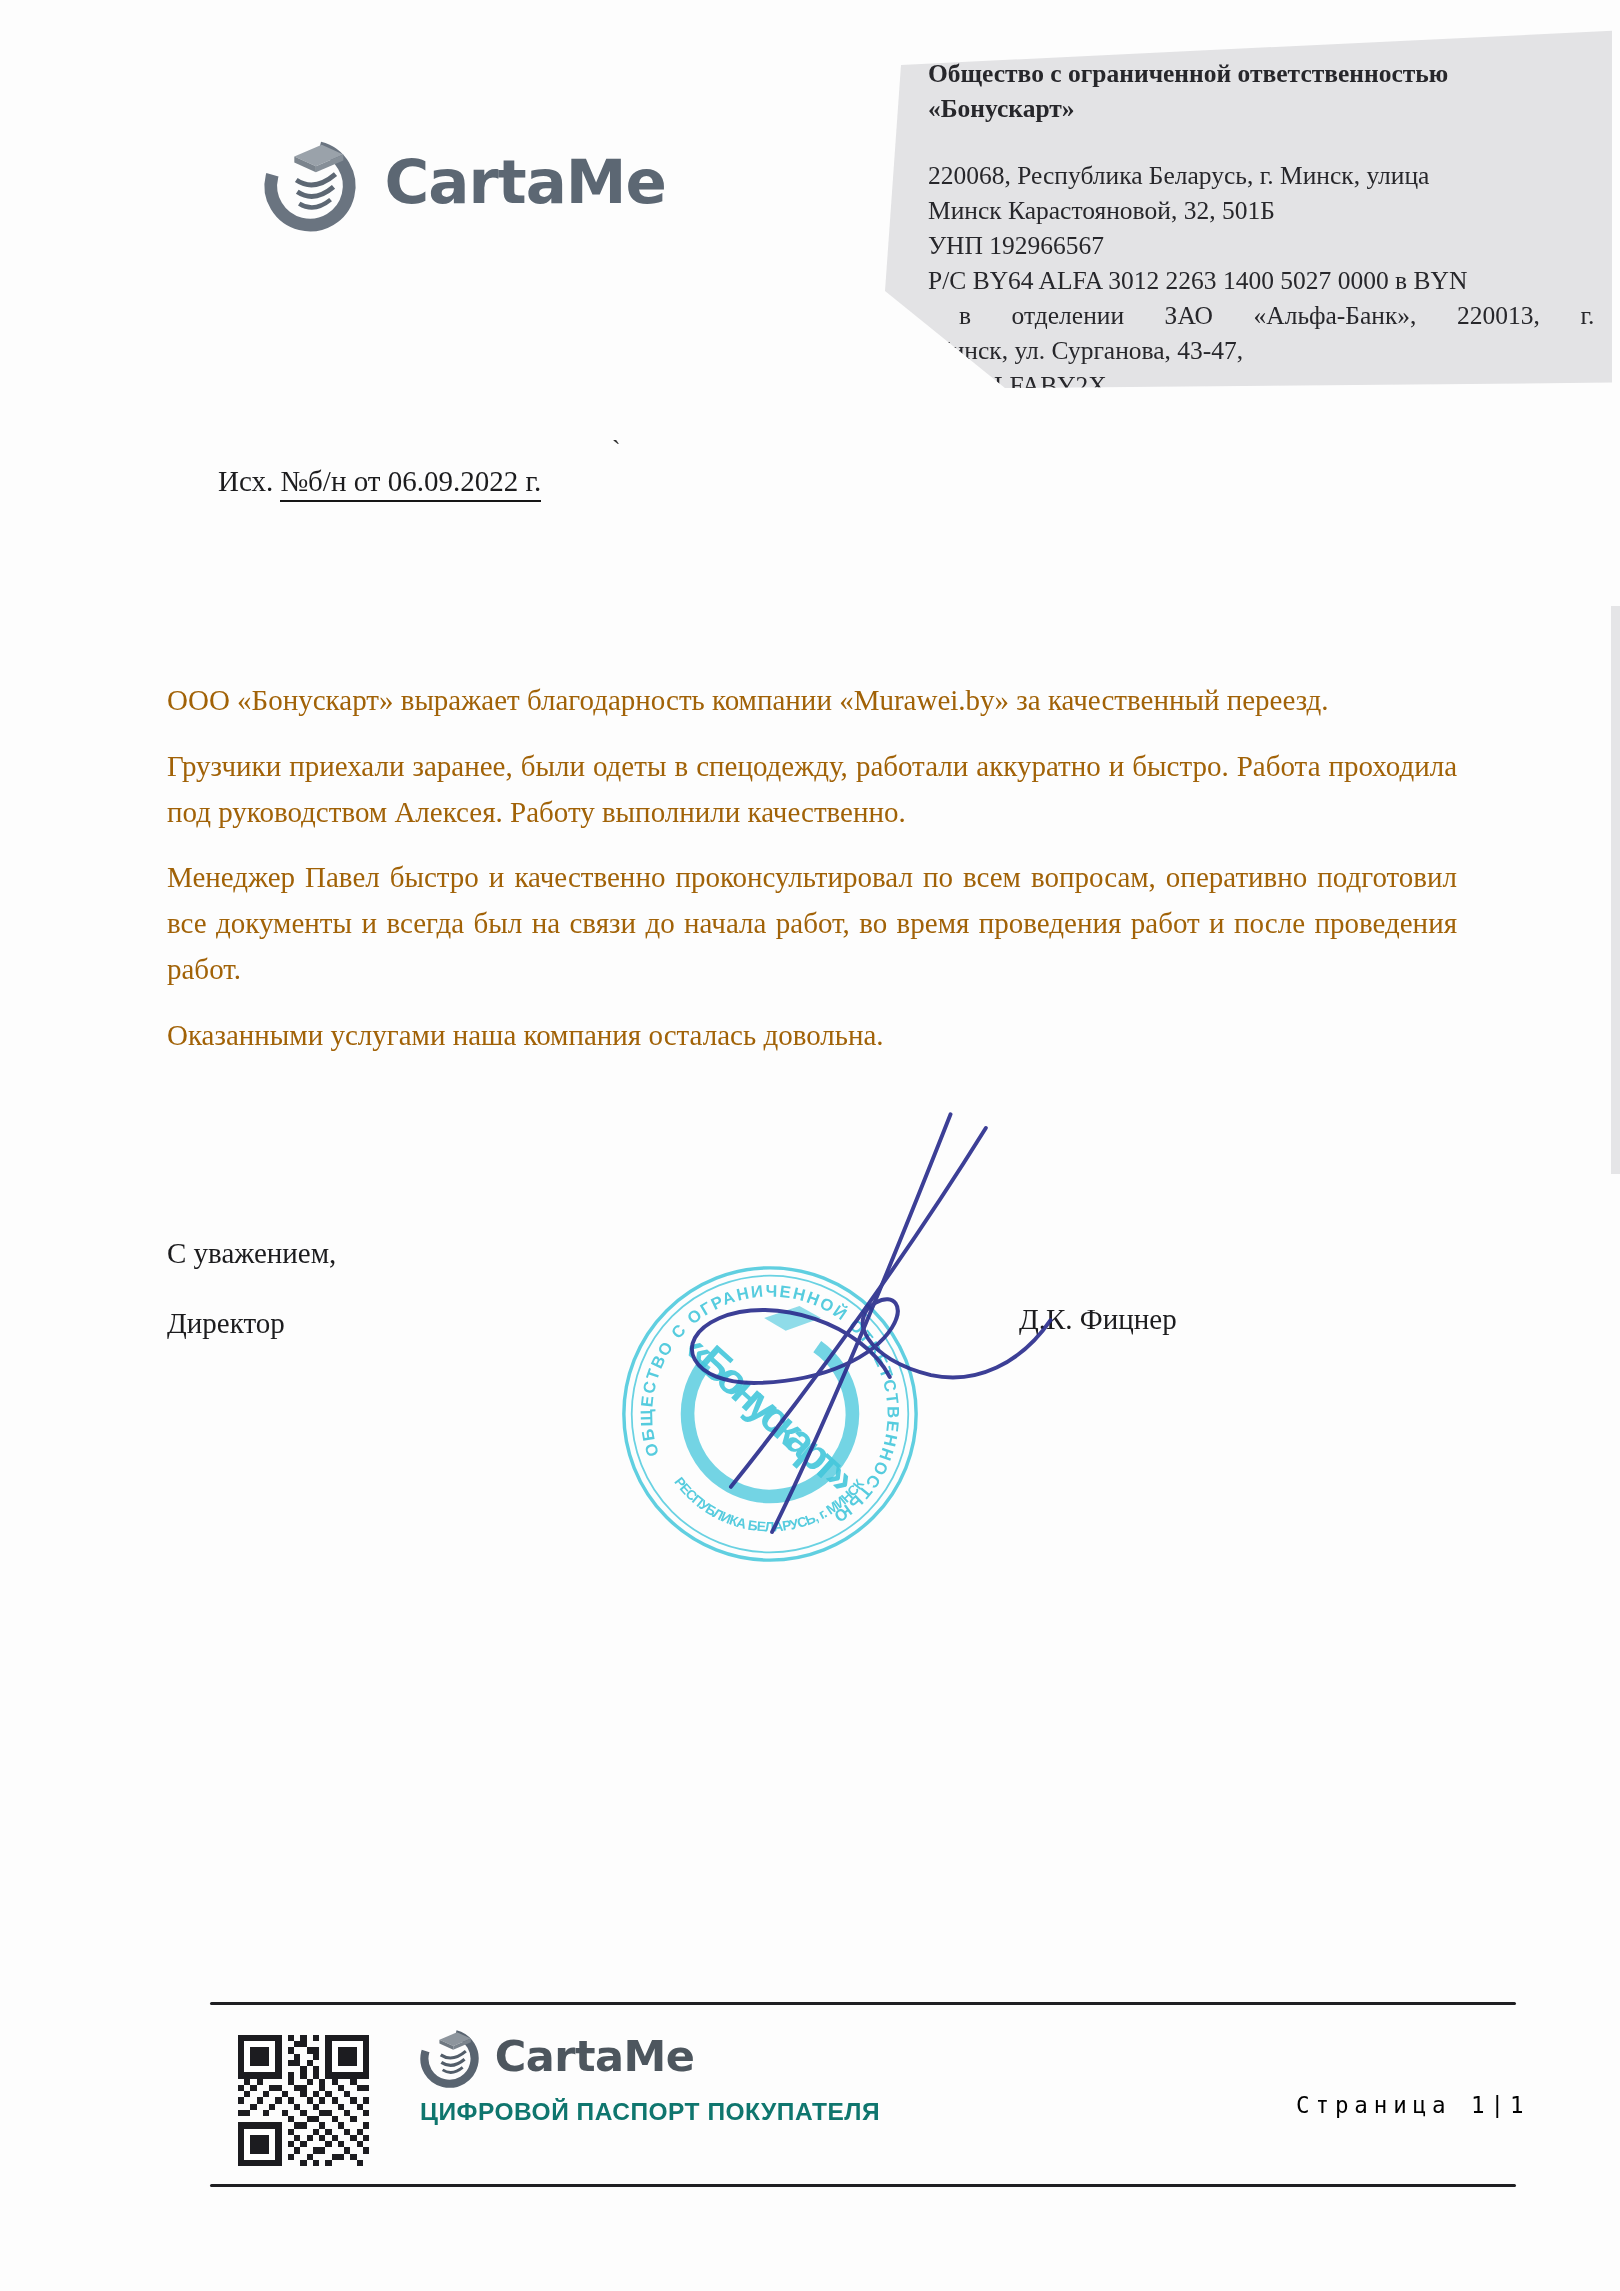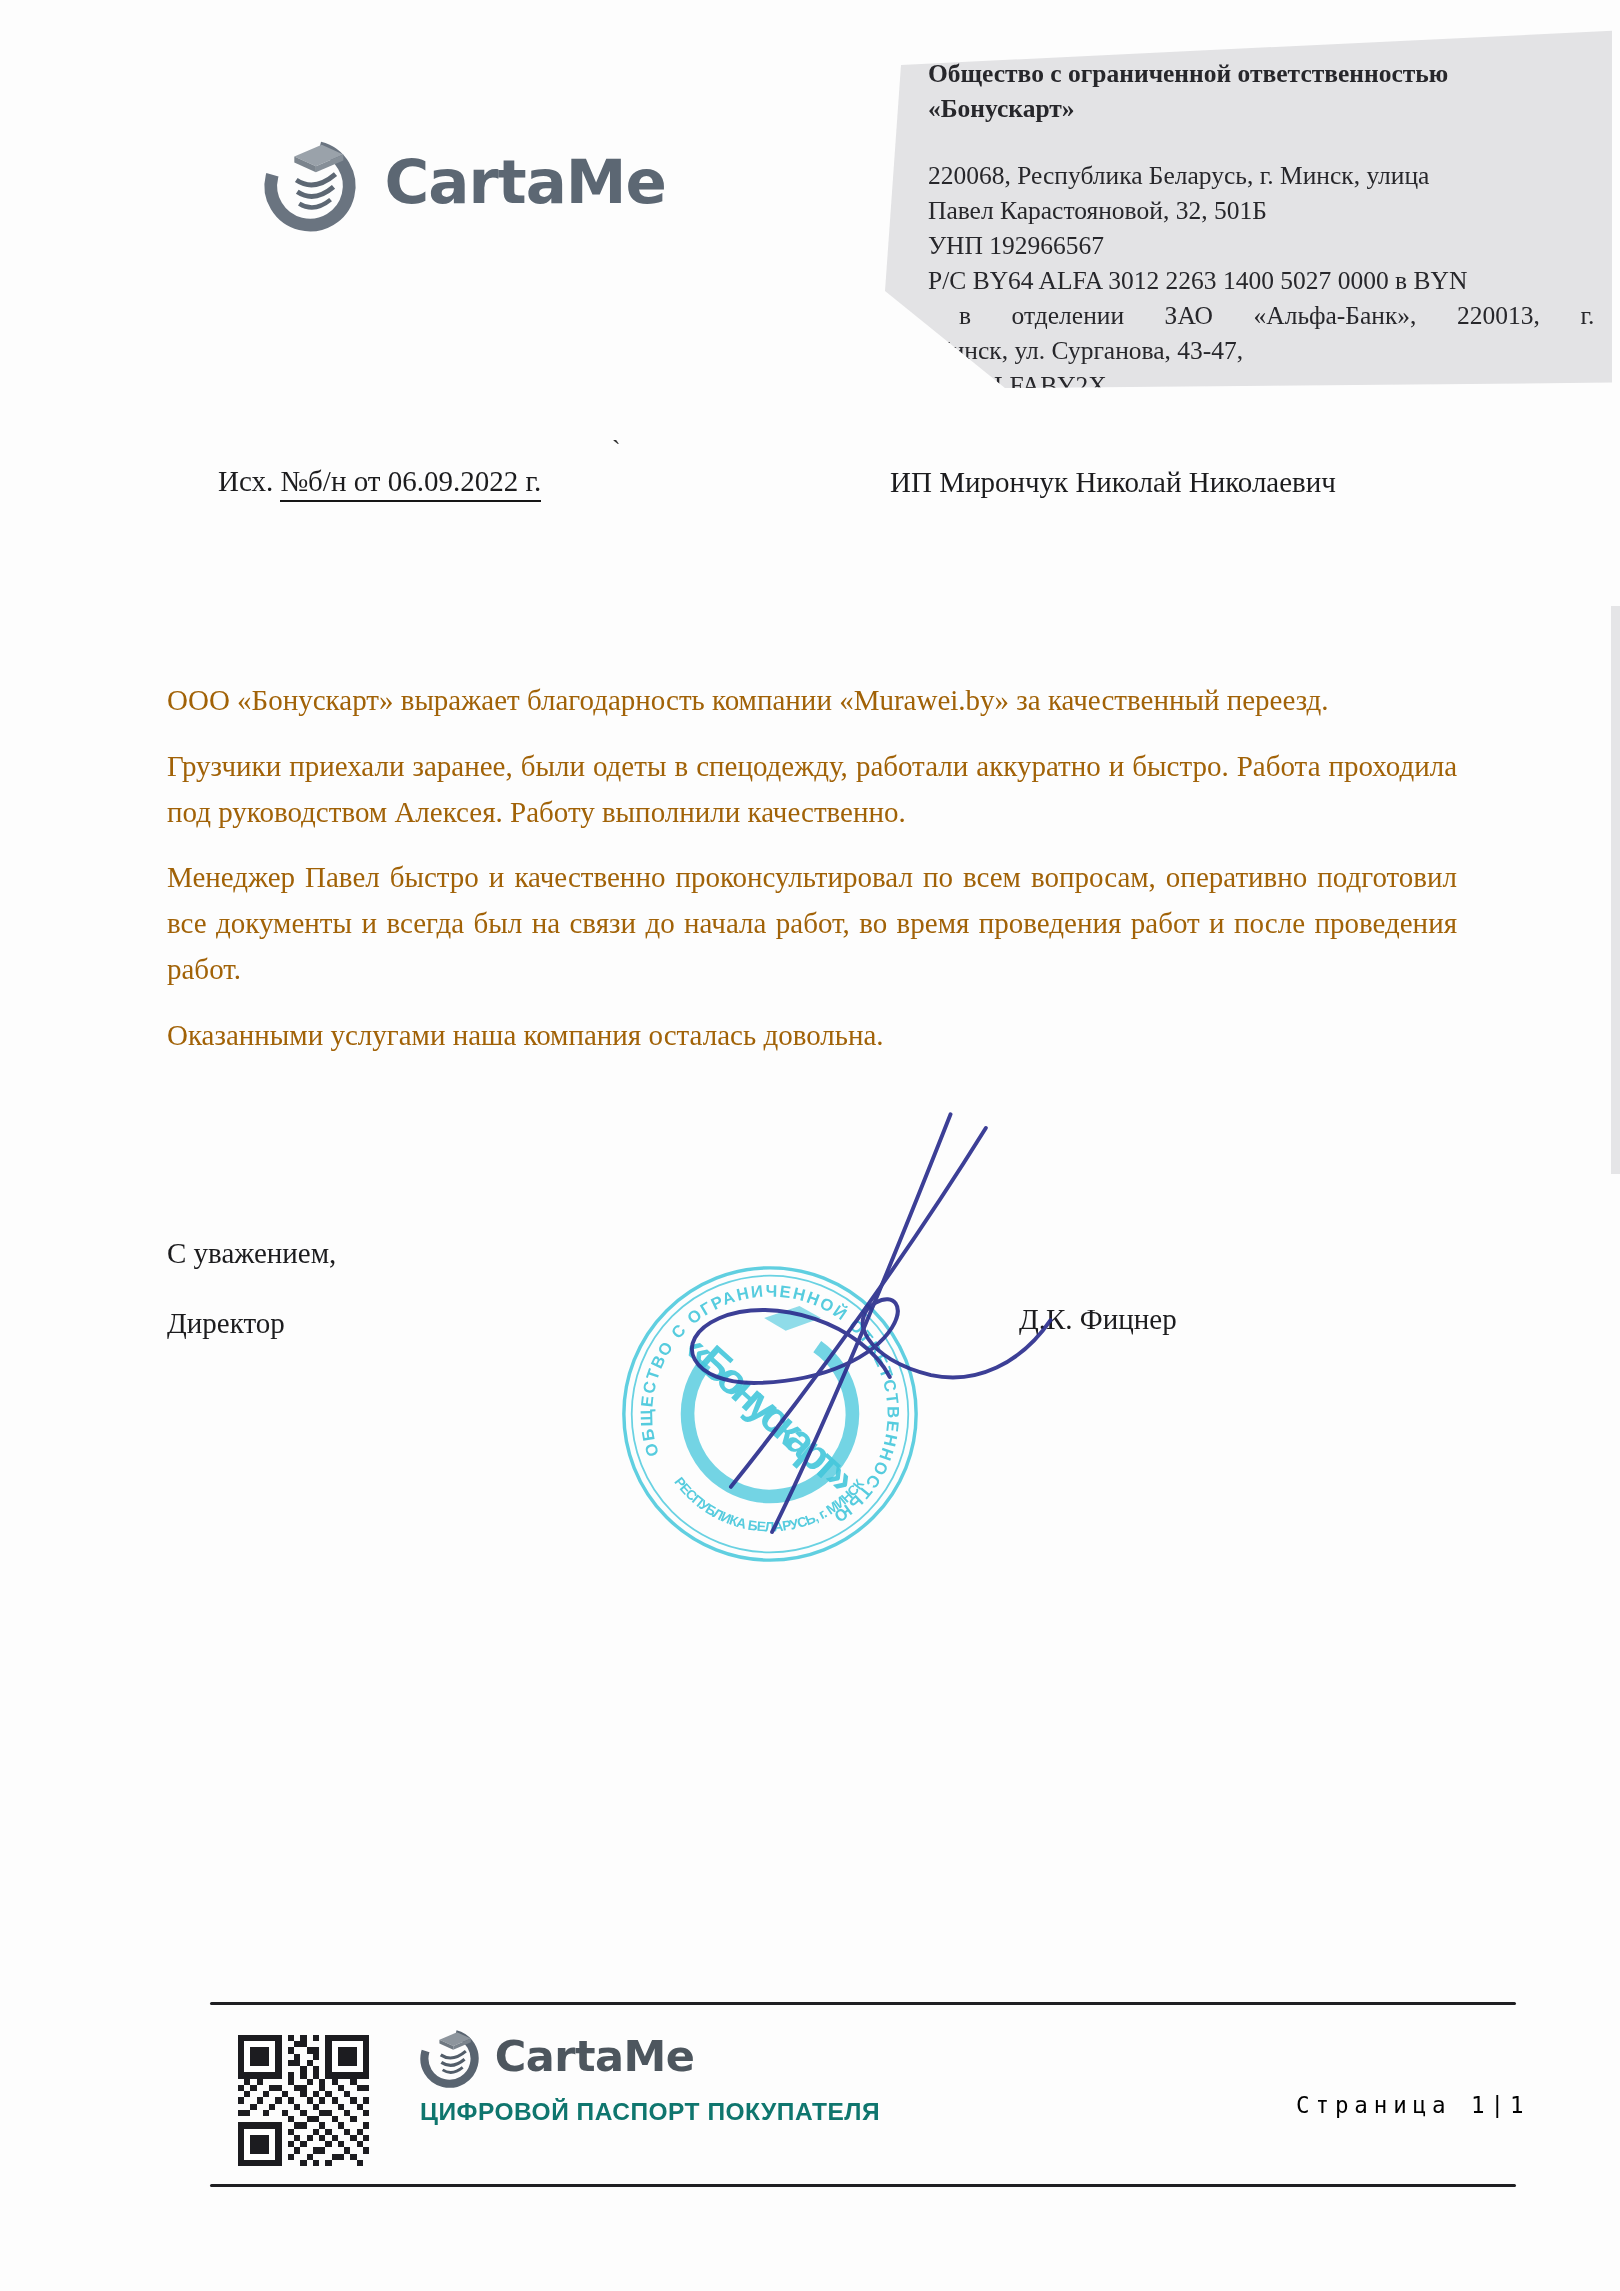--- a/index.html
+++ b/index.html
@@ -79,34 +79,33 @@
       <path d="M39 78 C50 85 60 83 71 74" stroke="#5d6773" stroke-width="4.5" fill="none"></path>
     </svg>
     <div class="brand-text">CartaMe</div>
   </div>
 
   <div class="sender-block">
     <div class="b">Общество с ограниченной ответственностью</div>
     <div class="b">«Бонускарт»</div>
     <div class="gap"></div>
     <div>220068, Республика Беларусь, г. Минск, улица</div>
-    <div>Павел Карастояновой, 32, 501Б</div>
+    <div>Минск Карастояновой, 32, 501Б</div>
     <div>УНП 192966567</div>
     <div>Р/С BY64 ALFA 3012 2263 1400 5027 0000 в BYN</div>
     <div class="spread">в отделении ЗАО «Альфа-Банк», 220013, г.</div>
     <div>Минск, ул. Сурганова, 43-47,</div>
     <div>BIC ALFABY2X</div>
   </div>
 
   <div class="speck">ˋ</div>
 
   <div class="ref-line"><span>Исх. </span><span class="u">№б/н от 06.09.2022 г.</span></div>
 
   <div class="recipient">
-    <div>ИП Мирончук Николай Николаевич</div>
   </div>
 
   <div class="letter-body">
     <p>ООО «Бонускарт» выражает благодарность компании «Murawei.by» за качественный переезд.</p>
     <p>Грузчики приехали заранее, были одеты в спецодежду, работали аккуратно и быстро. Работа проходила под руководством Алексея. Работу выполнили качественно.</p>
     <p>Менеджер Павел быстро и качественно проконсультировал по всем вопросам, оперативно подготовил все документы и всегда был на связи до начала работ, во время проведения работ и после проведения работ.</p>
     <p>Оказанными услугами наша компания осталась довольна.</p>
   </div>
 
   <div class="salutation">С уважением,</div>

